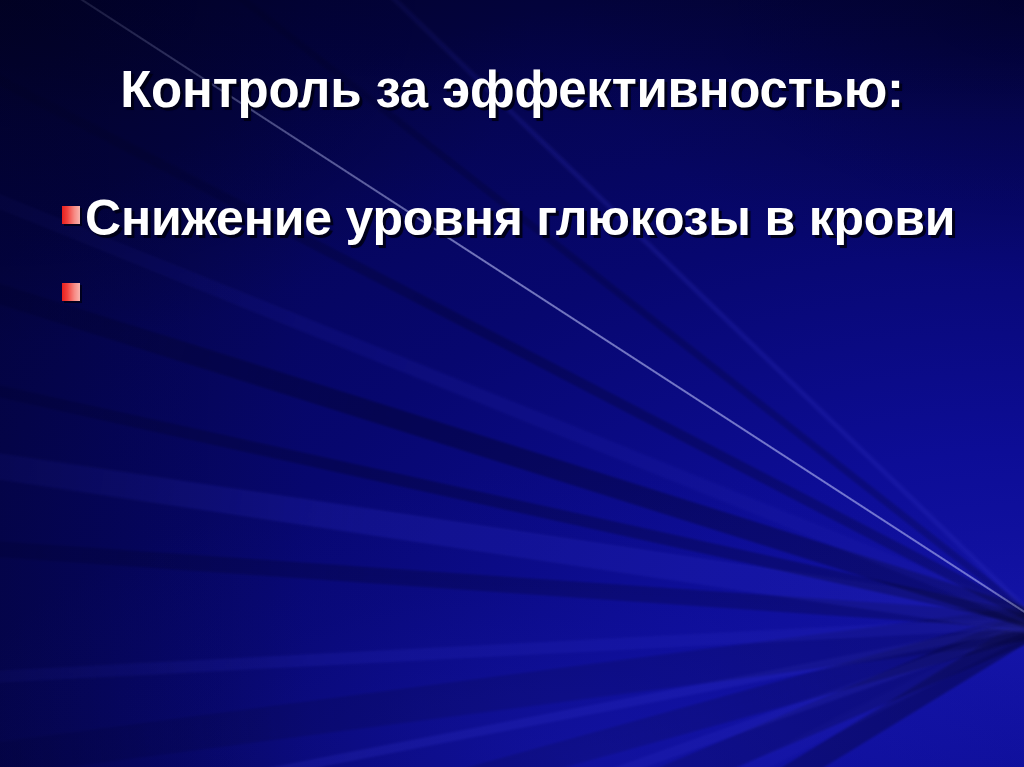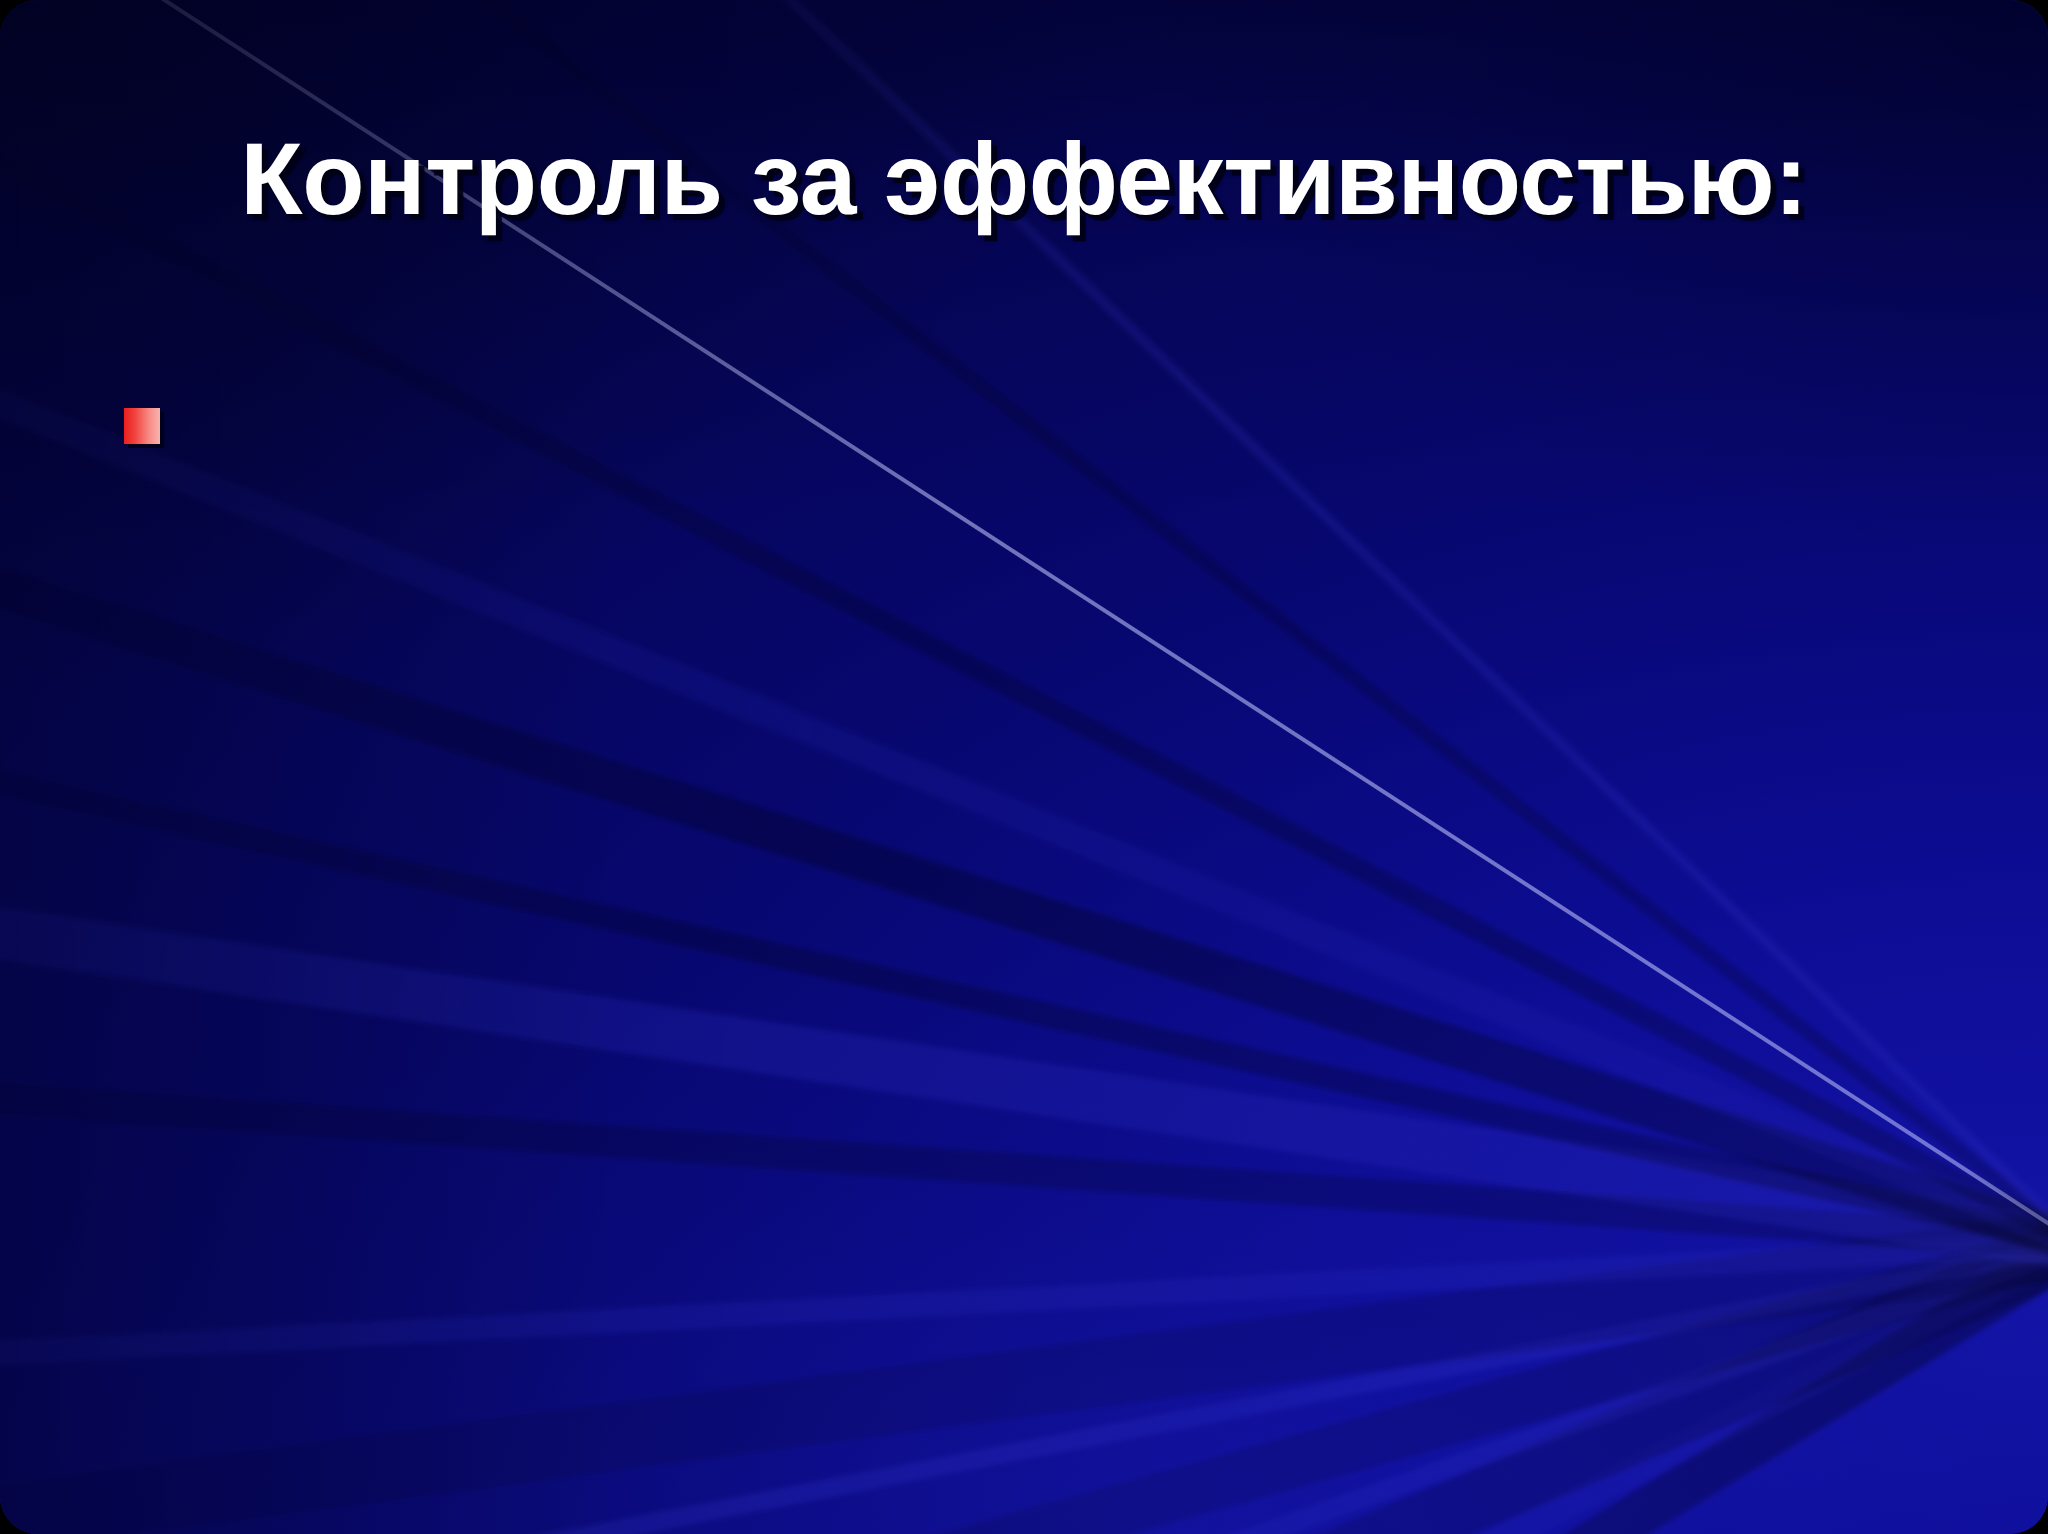--- a/index.html
+++ b/index.html
@@ -10,21 +10,20 @@
   body {
     font-family: "Liberation Sans", sans-serif;
   }
 
   #slide {
     position: relative;
     width: 1024px;
     height: 767px;
     overflow: hidden;
     background: #0b0b86;
-    border-radius: 19px;
   }
 
   
   .bg-base {
     position: absolute;
     inset: 0;
     background:
       radial-gradient(120% 90% at 100% 84%, #1414a8 0%, #0d0d96 28%, #07076f 62%, #04044e 100%),
       linear-gradient(135deg, #05054f 0%, #0a0a80 40%, #0c0c90 70%, #08086e 100%);
   }
@@ -154,20 +153,24 @@
     </div>
   <div class="bg-bottomglow"></div>
   <div class="bg-vignette"></div>
 
   <div id="content">
 
     <div class="title">Контроль за эффективностью:</div>
 
     <div class="bullets">
 
+      <div class="bullet-row">
+        <span class="bullet-marker"></span>
+        <span class="bullet-text">Снижение уровня глюкозы в крови</span>
+      </div>
 
       <div class="bullet-row indented">
         <span class="bullet-marker"></span>
       </div>
 
     </div>
   </div>
 </div>
 
 </body></html>

